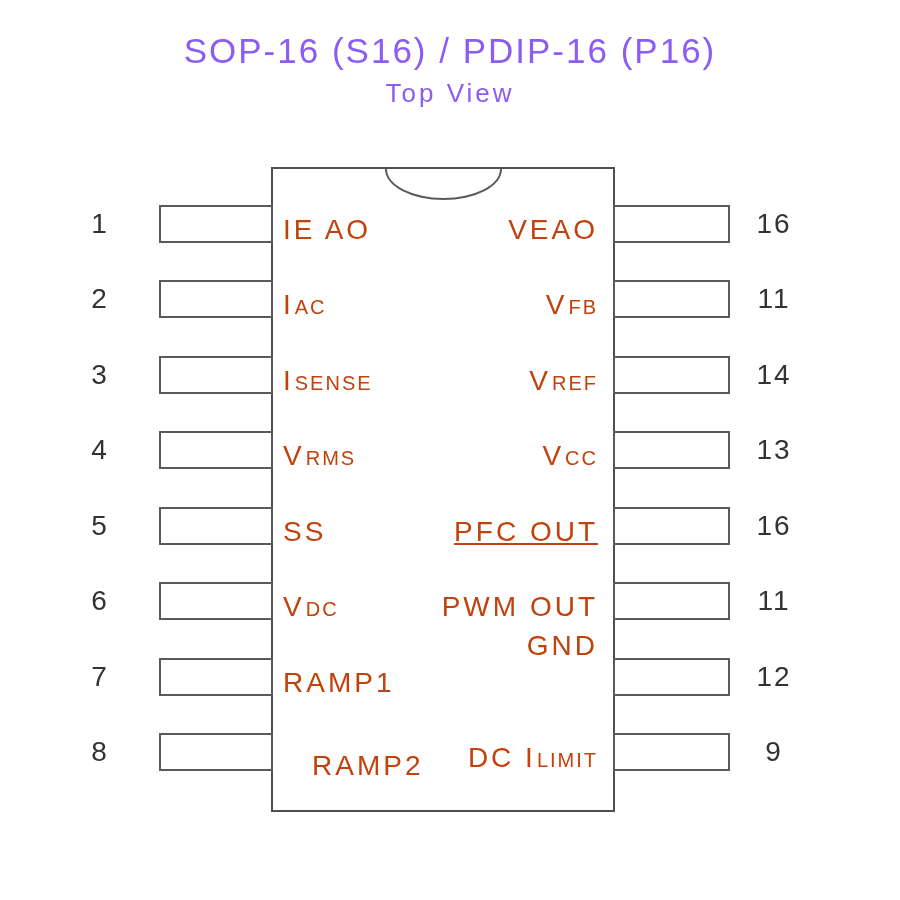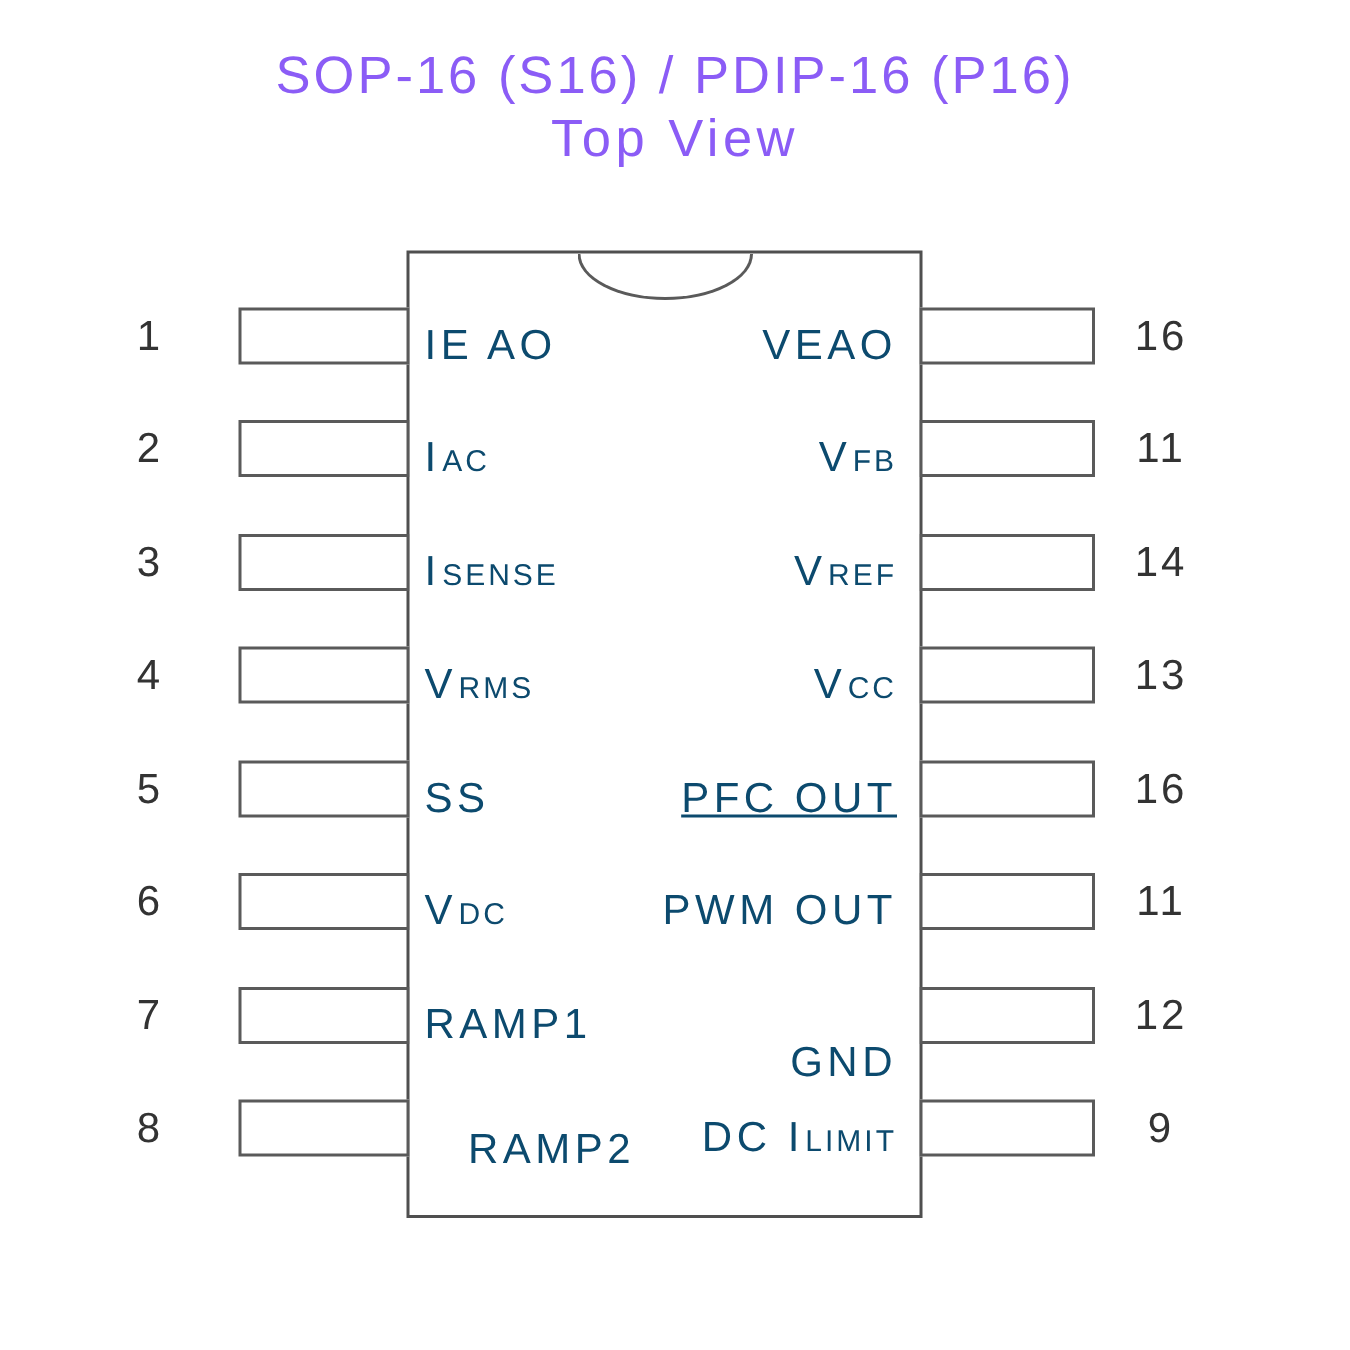--- a/index.html
+++ b/index.html
@@ -24,21 +24,21 @@
     text-align: center;
     color: #8b5cf6;
   }
   .title-line1 {
     font-size: 35px;
     letter-spacing: 2px;
     line-height: 42px;
     white-space: pre;
   }
   .title-line2 {
-    font-size: 35px;
+    font-size: 26px;
     letter-spacing: 3px;
     line-height: 42px;
     white-space: pre;
   }
   .chip-body {
     position: absolute;
     left: 271px;
     top: 167px;
     width: 344px;
     height: 645px;
@@ -81,21 +81,21 @@
   }
   .pin-number.left  { left: 72px; }
   .pin-number.right { left: 746px; }
   .pin-label {
     position: absolute;
     height: 36px;
     line-height: 36px;
     font-size: 28px;
     letter-spacing: 3px;
     white-space: pre;
-    color: #0c4a6e;
+    color: #c2410c;
   }
   .pin-label.left  { left: 283px; }
   .pin-label.right { right: 302px; text-align: left; }
   .pin-label .seg-small {
     font-size: 20px;
     letter-spacing: 2px;
     padding-left: 1px;
     margin-top: 39px;
   }
 </style>
@@ -151,19 +151,19 @@
       <div class="pin-number right" style="top: 431px;">13</div>
       <div class="pin-label right" style="top: 438px;"><span class="seg-big">V</span><span class="seg-small">CC</span></div>
       <div class="pin-lead right" style="top: 507px;"></div>
       <div class="pin-number right" style="top: 507px;">16</div>
       <div class="pin-label right" style="top: 514px; text-decoration: underline;"><span class="seg-big">PFC OUT</span></div>
       <div class="pin-lead right" style="top: 582px;"></div>
       <div class="pin-number right" style="top: 582px;">11</div>
       <div class="pin-label right" style="top: 589px;"><span class="seg-big">PWM OUT</span></div>
       <div class="pin-lead right" style="top: 658px;"></div>
       <div class="pin-number right" style="top: 658px;">12</div>
-      <div class="pin-label right" style="top: 690px;"><span class="seg-big">GND</span></div>
+      <div class="pin-label right" style="top: 628px;"><span class="seg-big">GND</span></div>
       <div class="pin-lead right" style="top: 733px;"></div>
       <div class="pin-number right" style="top: 733px;">9</div>
       <div class="pin-label right" style="top: 740px;"><span class="seg-big">DC I</span><span class="seg-small">LIMIT</span></div>
     </div>
 
 </div>
 
 </body></html>

